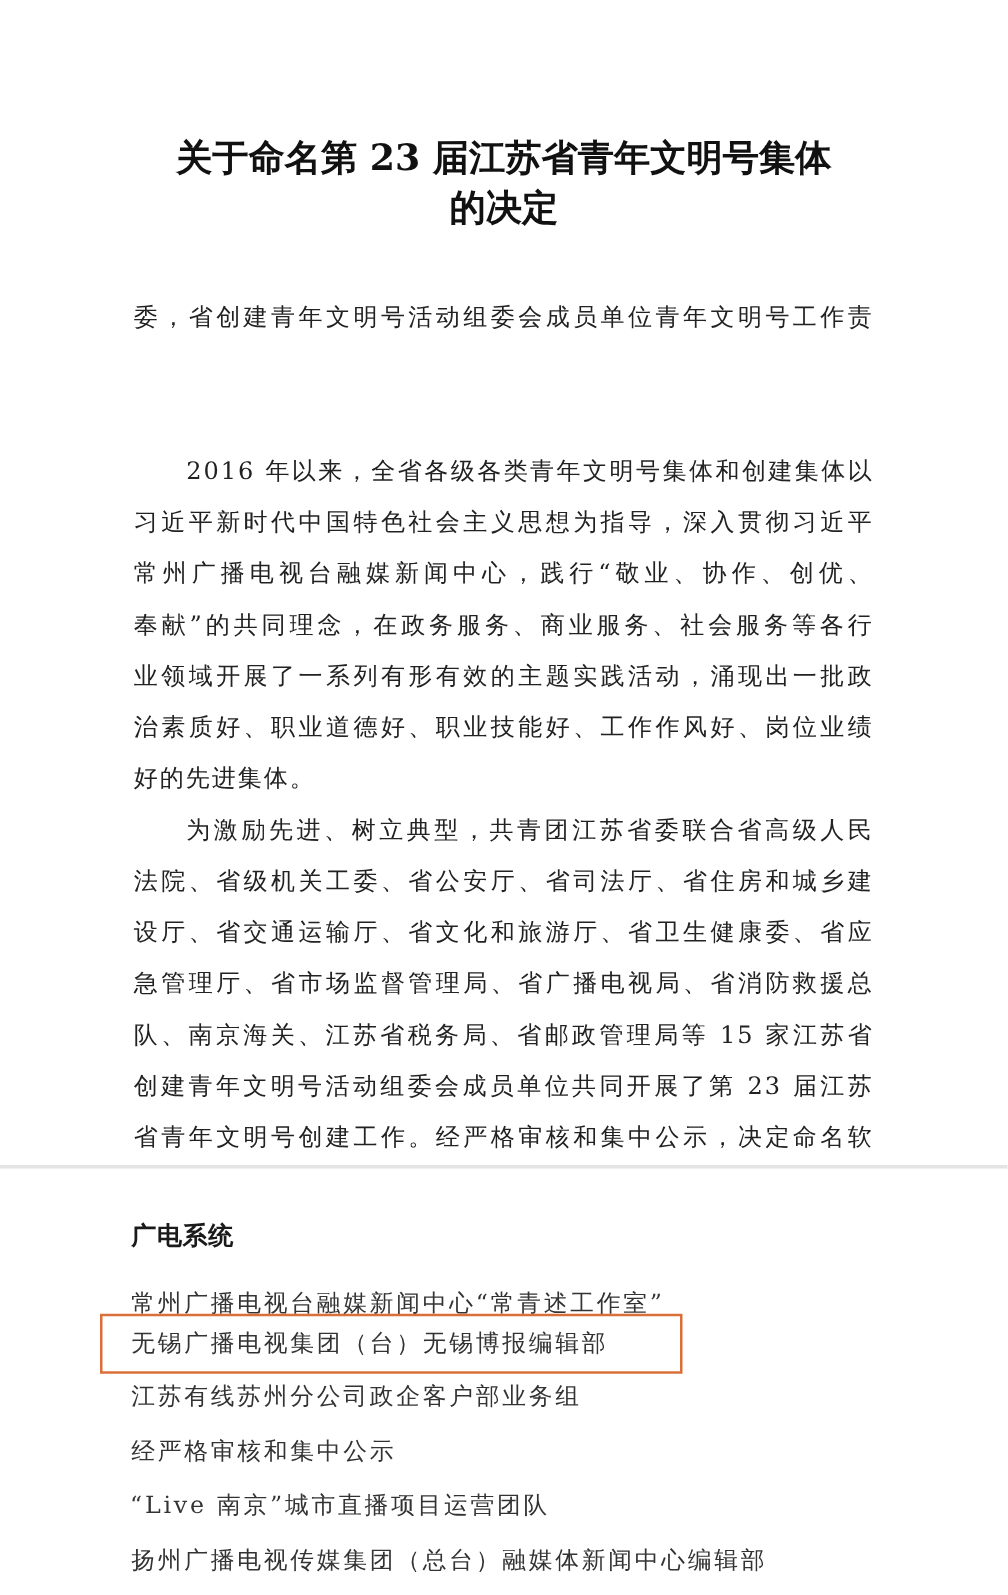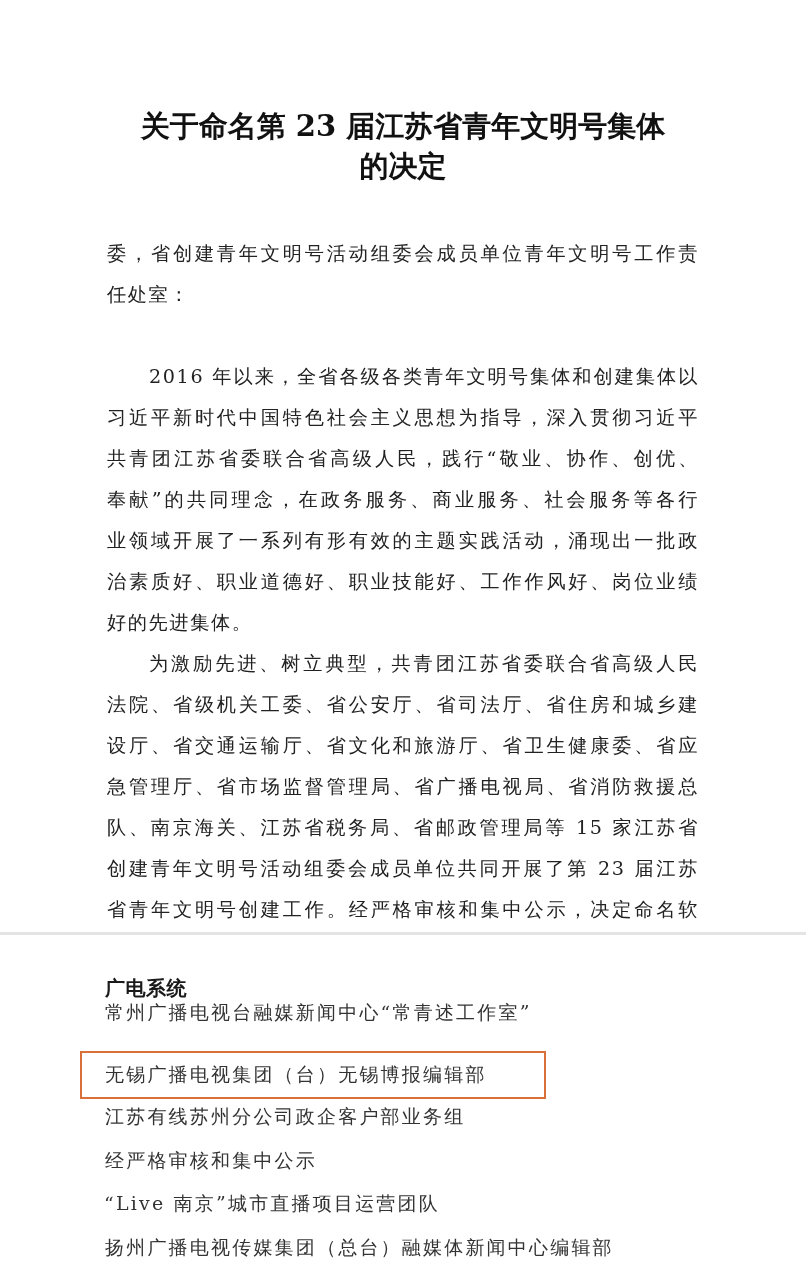--- a/index.html
+++ b/index.html
@@ -28,27 +28,26 @@
 </style>
 </head>
 <body>
 
 <div class="page">
   <div class="title l1">关于命名第 23 届江苏省青年文明号集体</div>
   <div class="title l2">的决定</div>
 
   <div class="para" style="top:233px;">
     <span class="line">委，省创建青年文明号活动组委会成员单位青年文明号工作责</span>
-    <span class="line last">任处室：</span>
   </div>
 
   <div class="para" style="top:356px;">
     <span class="line indent">2016 年以来，全省各级各类青年文明号集体和创建集体以</span>
     <span class="line">习近平新时代中国特色社会主义思想为指导，深入贯彻习近平</span>
-    <span class="line">共青团江苏省委联合省高级人民，践行“敬业、协作、创优、</span>
+    <span class="line">常州广播电视台融媒新闻中心，践行“敬业、协作、创优、</span>
     <span class="line">奉献”的共同理念，在政务服务、商业服务、社会服务等各行</span>
     <span class="line">业领域开展了一系列有形有效的主题实践活动，涌现出一批政</span>
     <span class="line">治素质好、职业道德好、职业技能好、工作作风好、岗位业绩</span>
     <span class="line last">好的先进集体。</span>
   </div>
 
   <div class="para" style="top:643px;">
     <span class="line indent">为激励先进、树立典型，共青团江苏省委联合省高级人民</span>
     <span class="line">法院、省级机关工委、省公安厅、省司法厅、省住房和城乡建</span>
     <span class="line">设厅、省交通运输厅、省文化和旅游厅、省卫生健康委、省应</span>
@@ -57,20 +56,20 @@
     <span class="line">创建青年文明号活动组委会成员单位共同开展了第 23 届江苏</span>
     <span class="line">省青年文明号创建工作。经严格审核和集中公示，决定命名软</span>
   </div>
 </div>
 
 <div class="divider"></div>
 
 <div class="bottom"></div>
 <div class="section-title">广电系统</div>
 
-<div class="list-item" style="top:1000px;">常州广播电视台融媒新闻中心“常青述工作室”</div>
+<div class="list-item" style="top:1030px;">常州广播电视台融媒新闻中心“常青述工作室”</div>
 <div class="list-item" style="top:1062px;">无锡广播电视集团（台）无锡博报编辑部</div>
 <div class="list-item" style="top:1104px;">江苏有线苏州分公司政企客户部业务组</div>
 <div class="list-item" style="top:1148px;">经严格审核和集中公示</div>
 <div class="list-item" style="top:1191px; left:104px;">“Live 南京”城市直播项目运营团队</div>
 <div class="list-item" style="top:1235px;">扬州广播电视传媒集团（总台）融媒体新闻中心编辑部</div>
 
 <div class="highlight-box" style="border-color: rgb(217, 112, 58);"></div>
 
 </body></html>

